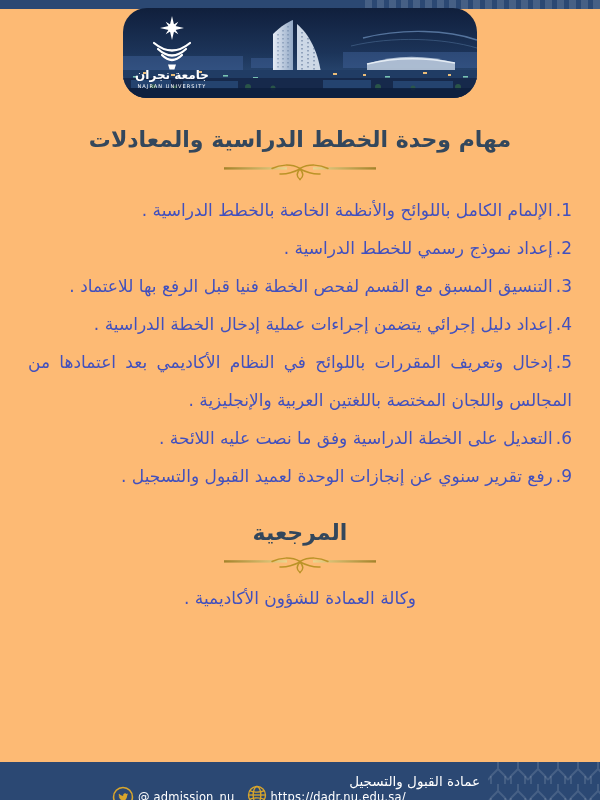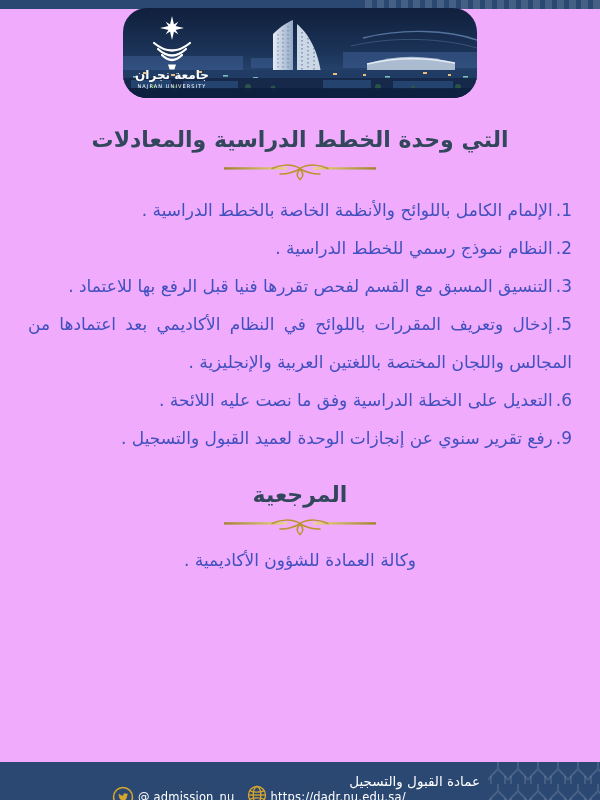--- a/index.html
+++ b/index.html
@@ -1,17 +1,17 @@
 <!DOCTYPE html>
 <html lang="ar"><head>
 <meta charset="utf-8">
 <style>
   html,body { margin:0; padding:0; }
   body { font-family:"DejaVu Sans", sans-serif; background:#ffffff; }
-  .page { position:relative; width:600px; height:800px; background:#f0abfc; overflow:hidden; }
+  .page { position:relative; width:600px; height:800px; background:#fdba74; overflow:hidden; }
 
   
   .top-strip { position:relative; height:9px; background:#2B4873; z-index:1; }
   .strip-pattern { position:absolute; right:0; top:0; bottom:0; width:235px;
     background:repeating-linear-gradient(90deg, rgba(255,255,255,.13) 0 7px, rgba(255,255,255,0) 7px 12px); }
 
   
   .banner { position:relative; width:354px; height:90px; margin:-1px auto 0;
     border-radius:24px; overflow:hidden; z-index:2; }
 
@@ -131,21 +131,21 @@
           <path d="M35,41 Q49,54 63,41"></path>
           <path d="M39,47 Q49,57 59,47"></path>
         </g>
         <path d="M45,56.5 h8 l-1.6,5 h-4.8 Z" fill="#FFFFFF"></path>
         <text x="49" y="71" text-anchor="middle" fill="#FFFFFF" font-size="12" font-weight="bold" font-family="DejaVu Sans, sans-serif" direction="rtl">جامعة نجران</text>
         <text x="49" y="79.5" text-anchor="middle" fill="#FFFFFF" font-size="5" letter-spacing="1.1" font-family="DejaVu Sans, sans-serif">NAJRAN UNIVERSITY</text>
       </g>
     </svg>
   </div>
 
-  <div class="doc-title">التي وحدة الخطط الدراسية والمعادلات</div>
+  <div class="doc-title">مهام وحدة الخطط الدراسية والمعادلات</div>
 
   <svg class="divider" width="152" height="21" viewBox="0 0 152 21">
     <defs>
       <linearGradient id="gold1" gradientUnits="userSpaceOnUse" x1="0" y1="0" x2="152" y2="0">
         <stop offset="0" stop-color="#A3832B"></stop>
           <stop offset="0.45" stop-color="#F0DC96"></stop>
         <stop offset="0.55" stop-color="#F0DC96"></stop>
           <stop offset="1" stop-color="#A3832B"></stop>
       </linearGradient>
     </defs>
@@ -156,22 +156,23 @@
       <path d="M76,7.5 C85,2.5 96,3.5 104,7.5"></path>
       <path d="M76,8 C69,11.5 63,13.5 56,13"></path>
       <path d="M76,8 C83,11.5 89,13.5 96,13"></path>
       <path d="M76,8 C72.5,12 72,15.5 76,18.5"></path>
       <path d="M76,8 C79.5,12 80,15.5 76,18.5"></path>
     </g>
   </svg>
 
   <div class="tasks" id="tasks-list">
       <div class="task-item"><span class="task-num">1.</span><span>الإلمام الكامل باللوائح والأنظمة الخاصة بالخطط الدراسية .</span></div>
-      <div class="task-item"><span class="task-num">2.</span><span>النظام نموذج رسمي للخطط الدراسية .</span></div>
-      <div class="task-item"><span class="task-num">3.</span><span>التنسيق المسبق مع القسم لفحص تقررها فنيا قبل الرفع بها للاعتماد .</span></div>
+      <div class="task-item"><span class="task-num">2.</span><span>إعداد نموذج رسمي للخطط الدراسية .</span></div>
+      <div class="task-item"><span class="task-num">3.</span><span>التنسيق المسبق مع القسم لفحص الخطة فنيا قبل الرفع بها للاعتماد .</span></div>
+      <div class="task-item"><span class="task-num">4.</span><span>إعداد دليل إجرائي يتضمن إجراءات عملية إدخال الخطة الدراسية .</span></div>
       <div class="task-item"><span class="task-num">5.</span><span>إدخال وتعريف المقررات باللوائح في النظام الأكاديمي بعد اعتمادها من المجالس واللجان المختصة باللغتين العربية والإنجليزية .</span></div>
       <div class="task-item"><span class="task-num">6.</span><span>التعديل على الخطة الدراسية وفق ما نصت عليه اللائحة .</span></div>
       <div class="task-item"><span class="task-num">9.</span><span>رفع تقرير سنوي عن إنجازات الوحدة لعميد القبول والتسجيل .</span></div>
     </div>
 
   <div class="ref-title">المرجعية</div>
 
   <svg class="divider" width="152" height="21" viewBox="0 0 152 21">
     <defs>
       <linearGradient id="gold2" gradientUnits="userSpaceOnUse" x1="0" y1="0" x2="152" y2="0">

